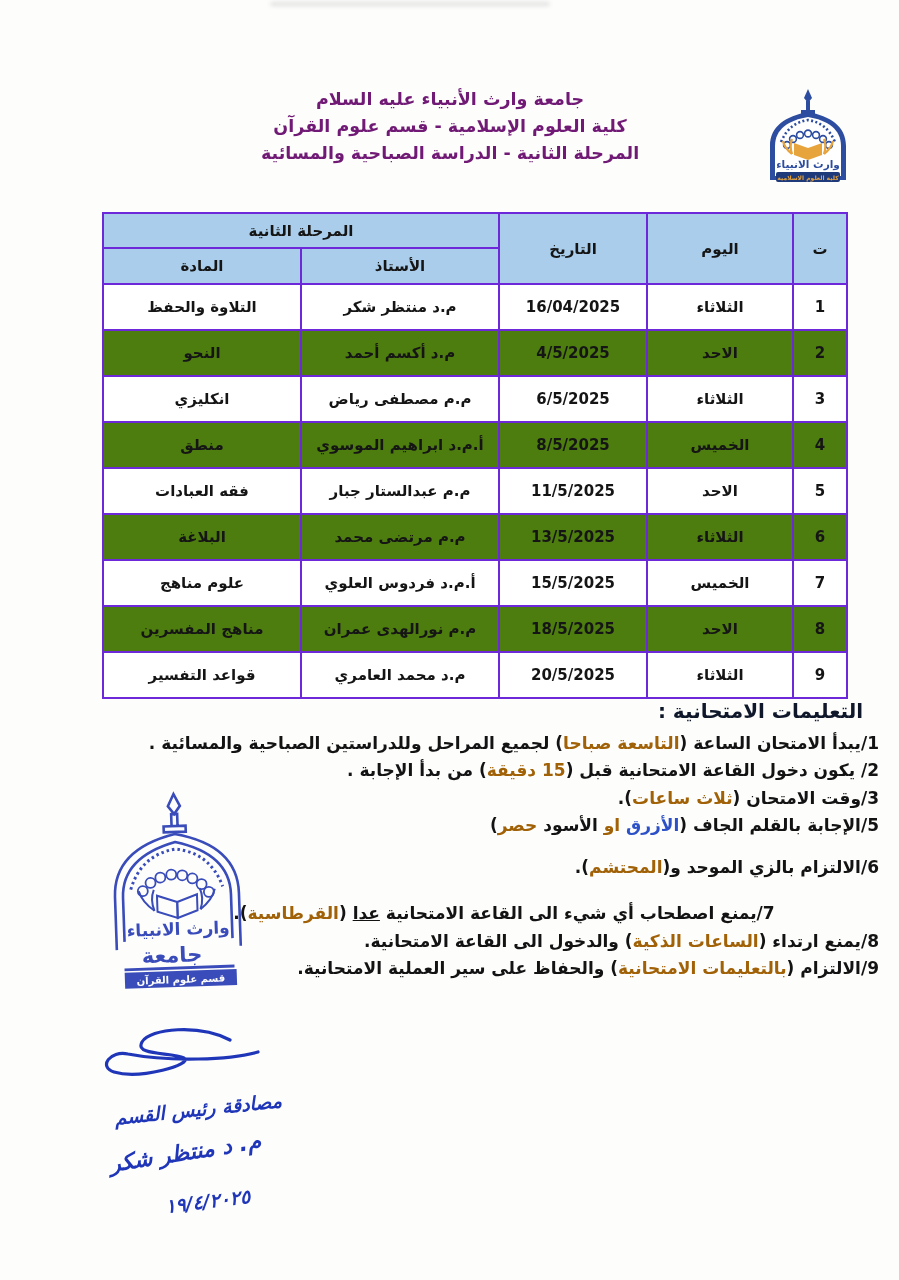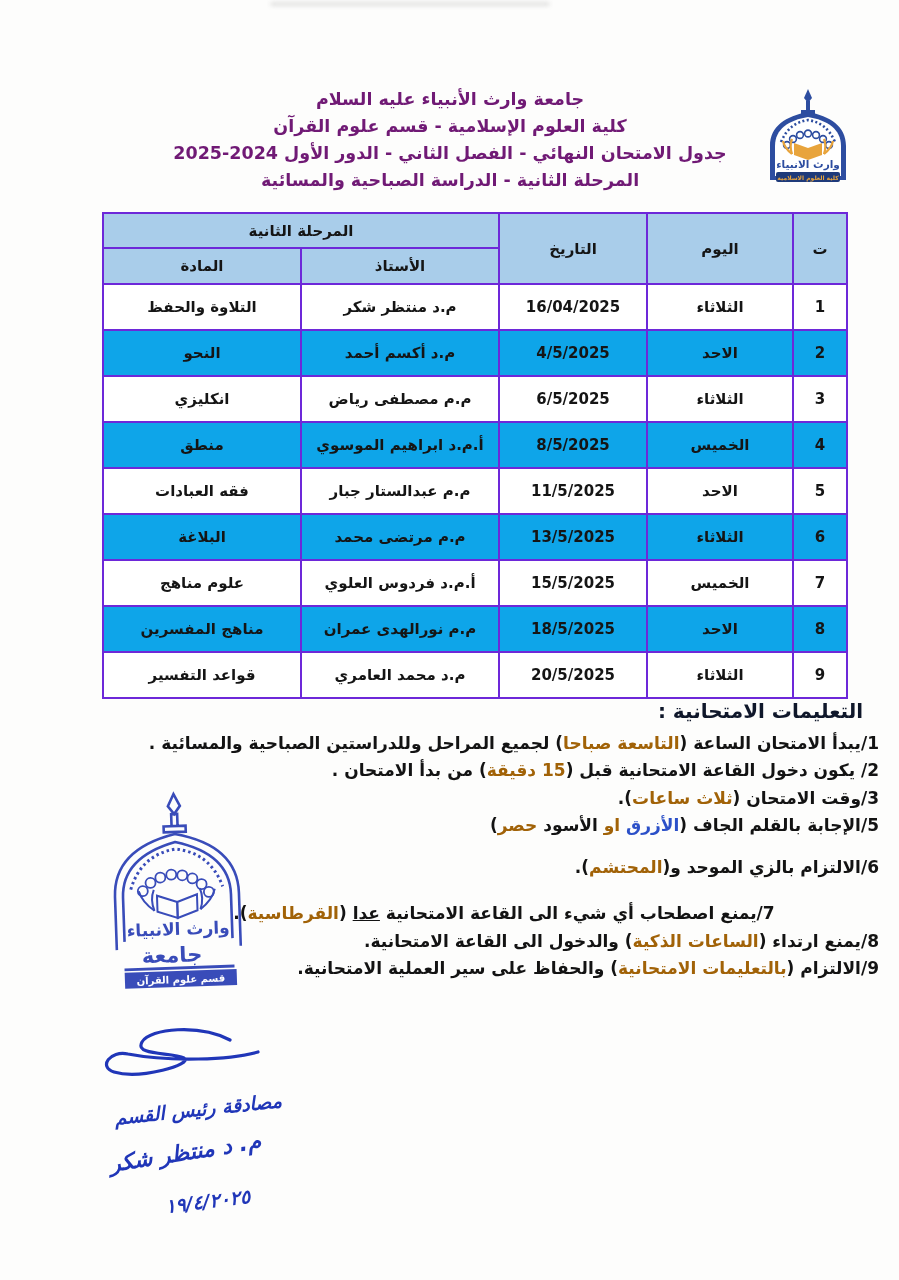--- a/index.html
+++ b/index.html
@@ -26,21 +26,21 @@
     border-collapse:collapse;direction:rtl;table-layout:fixed;
   }
   .exam-table td,.exam-table th{
     border:2px solid #6d28d9;text-align:center;vertical-align:middle;
     font-weight:700;font-size:15px;padding:0;overflow:hidden;
   }
   .exam-table th{background:#a9cdea;}
   .stage-cell{font-size:21px;height:33px;}
   .hdr2{height:34px;font-size:15px;}
   .exam-table tbody td{height:44px;background:#fff;}
-  .exam-table tbody tr.alt td{background:#0ea5e9;}
+  .exam-table tbody tr.alt td{background:#4d7c0f;}
   col.c-idx{width:54px;} col.c-day{width:146px;} col.c-date{width:148px;}
   col.c-prof{width:198px;} col.c-subj{width:198px;}
 
   
   .instructions{
     position:absolute;top:698px;right:20px;width:750px;direction:rtl;
     text-align:right;font-weight:700;font-size:17px;line-height:27.5px;color:#131313;
   }
   .instr-title{color:#0f172a;font-size:20px;margin-left:0;margin-right:16px;margin-bottom:4px;}
   .instr-line{white-space:nowrap;}
@@ -68,21 +68,20 @@
 </head>
 <body>
 
 <div class="page">
 
   <div class="scan-smudge"></div>
 
   <div class="doc-header">
     <div>جامعة وارث الأنبياء عليه السلام</div>
     <div>كلية العلوم الإسلامية - قسم علوم القرآن</div>
-    <div>جدول الامتحان النهائي - الفصل الثاني - الدور الأول 2024-2025</div>
     <div>المرحلة الثانية - الدراسة الصباحية والمسائية</div>
   </div>
 
   <svg class="logo" viewBox="0 0 108 98">
 
     <g fill="#2d4da0">
       <path d="M54 1 l4 9 -4 5 -4 -5 z"></path>
       <rect x="52" y="13" width="4" height="10"></rect>
       <rect x="47" y="22" width="14" height="4"></rect>
     </g>
@@ -204,21 +203,21 @@
           <td>م.د محمد العامري</td>
           <td>قواعد التفسير</td>
         </tr>
       </tbody>
   </table>
 
   <div class="instructions">
     <div class="instr-title">التعليمات الامتحانية :</div>
     <div id="instr-lines">
         <div class="instr-line"><span>1/يبدأ الامتحان الساعة (</span><span class="seg-r">التاسعة صباحا</span><span>) لجميع المراحل وللدراستين الصباحية والمسائية .</span></div>
-        <div class="instr-line"><span>2/ يكون دخول القاعة الامتحانية قبل (</span><span class="seg-r">15 دقيقة</span><span>) من بدأ الامتحان .</span></div>
+        <div class="instr-line"><span>2/ يكون دخول القاعة الامتحانية قبل (</span><span class="seg-r">15 دقيقة</span><span>) من بدأ الإجابة .</span></div>
         <div class="instr-line"><span>3/وقت الامتحان (</span><span class="seg-r">ثلاث ساعات</span><span>).</span></div>
         <div class="instr-line"><span>5/الإجابة بالقلم الجاف (</span><span class="seg-b">الأزرق</span><span> </span><span class="seg-r">او</span><span> الأسود </span><span class="seg-r">حصر</span><span>)</span></div>
         <div class="instr-line gap-md"><span>6/الالتزام بالزي الموحد و(</span><span class="seg-r">المحتشم</span><span>).</span></div>
         <div class="instr-line gap-lg"><span>7/يمنع اصطحاب أي شيء الى القاعة الامتحانية </span><span class="seg-u">عدا</span><span> (</span><span class="seg-r">القرطاسية</span><span>).</span></div>
         <div class="instr-line"><span>8/يمنع ارتداء (</span><span class="seg-r">الساعات الذكية</span><span>) والدخول الى القاعة الامتحانية.</span></div>
         <div class="instr-line"><span>9/الالتزام (</span><span class="seg-r">بالتعليمات الامتحانية</span><span>) والحفاظ على سير العملية الامتحانية.</span></div>
       </div>
   </div>
 
   <svg class="stamp" viewBox="0 0 190 212">

